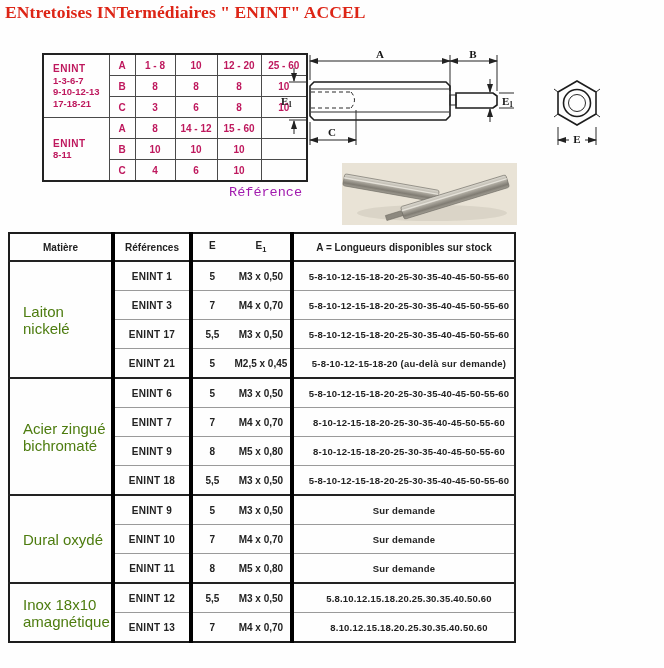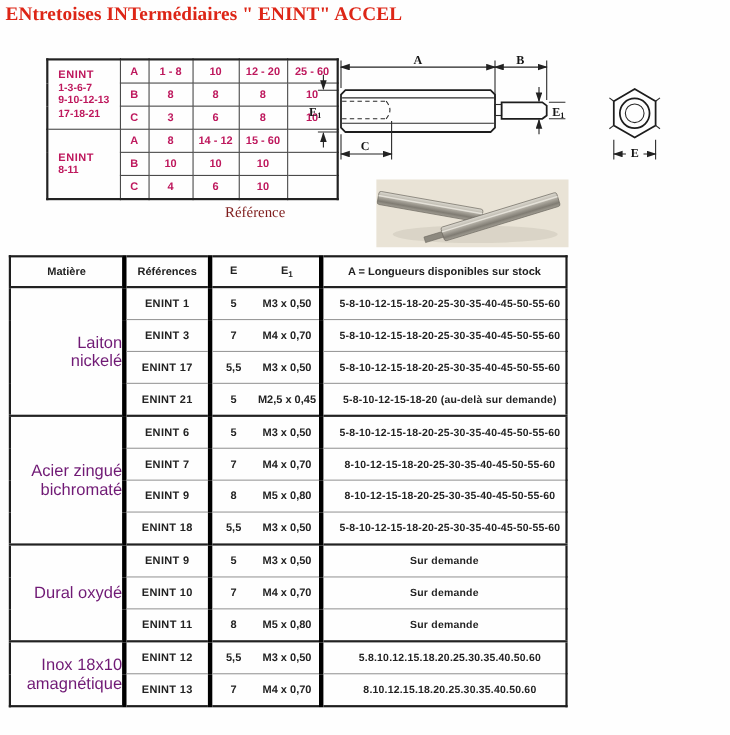--- a/index.html
+++ b/index.html
@@ -42,22 +42,22 @@
   .dim-table td.dimletter{font-weight:700;}
 
   
   .code-block{
     position:absolute;left:30px;top:185px;width:100px;
     text-align:center;font-family:"Liberation Serif",serif;
     font-size:13.5px;line-height:15px;color:#161616;
   }
   .ref-block{
     position:absolute;left:162px;top:185px;width:140px;
-    text-align:center;font-family:Liberation Serif, serif;
-    font-size:13.5px;line-height:15px;color:#7f1d1d;
+    text-align:right;font-family:Liberation Mono, monospace;
+    font-size:13.5px;line-height:15px;color:#a21caf;
   }
 
   
   .drawing{position:absolute;left:280px;top:48px;}
   .drawing .dline{stroke:#222;stroke-width:1;fill:none;}
   .drawing .sline{stroke:#1d1d1d;stroke-width:1.6;fill:none;}
   .drawing .thin{stroke:#2a2a2a;stroke-width:1;fill:none;}
   .drawing .dash{stroke:#2a2a2a;stroke-width:1;fill:none;stroke-dasharray:4 3;}
   .drawing text{
     font-family:"Liberation Serif",serif;font-weight:700;
@@ -77,22 +77,22 @@
   }
   .main-table th,.main-table td{padding:0;vertical-align:middle;}
   .main-table thead th{
     height:26px;font-size:10px;font-weight:700;text-align:center;
     border-bottom:1.5px solid #333;
   }
   .main-table .vline{border-left:4px solid #000000;}
   .main-table tbody td{height:28px;font-size:10px;border-top:1px solid #9a9a9a;}
   .main-table tbody tr.group-start td{border-top:2px solid #222;}
   .main-table td.mat{
-    font-size:15px;font-weight:400;color:#701a75;
-    text-align:right;padding-left:13px;line-height:17px;
+    font-size:15px;font-weight:400;color:#4d7c0f;
+    text-align:left;padding-left:13px;line-height:17px;
   }
   .main-table td.ref{text-align:center;font-weight:700;letter-spacing:.3px;}
   .ee-cell{display:flex;width:100%;}
   .ee-cell .e-part{width:40%;text-align:center;font-weight:700;}
   .ee-cell .e1-part{width:60%;text-align:center;font-weight:700;}
   .main-table td.alist{
     text-align:center;padding-left:10px;font-size:9.5px;font-weight:600;
     letter-spacing:.2px;white-space:nowrap;overflow:hidden;
   }
   .main-table td.alist.centered{text-align:center;padding-left:0;}

